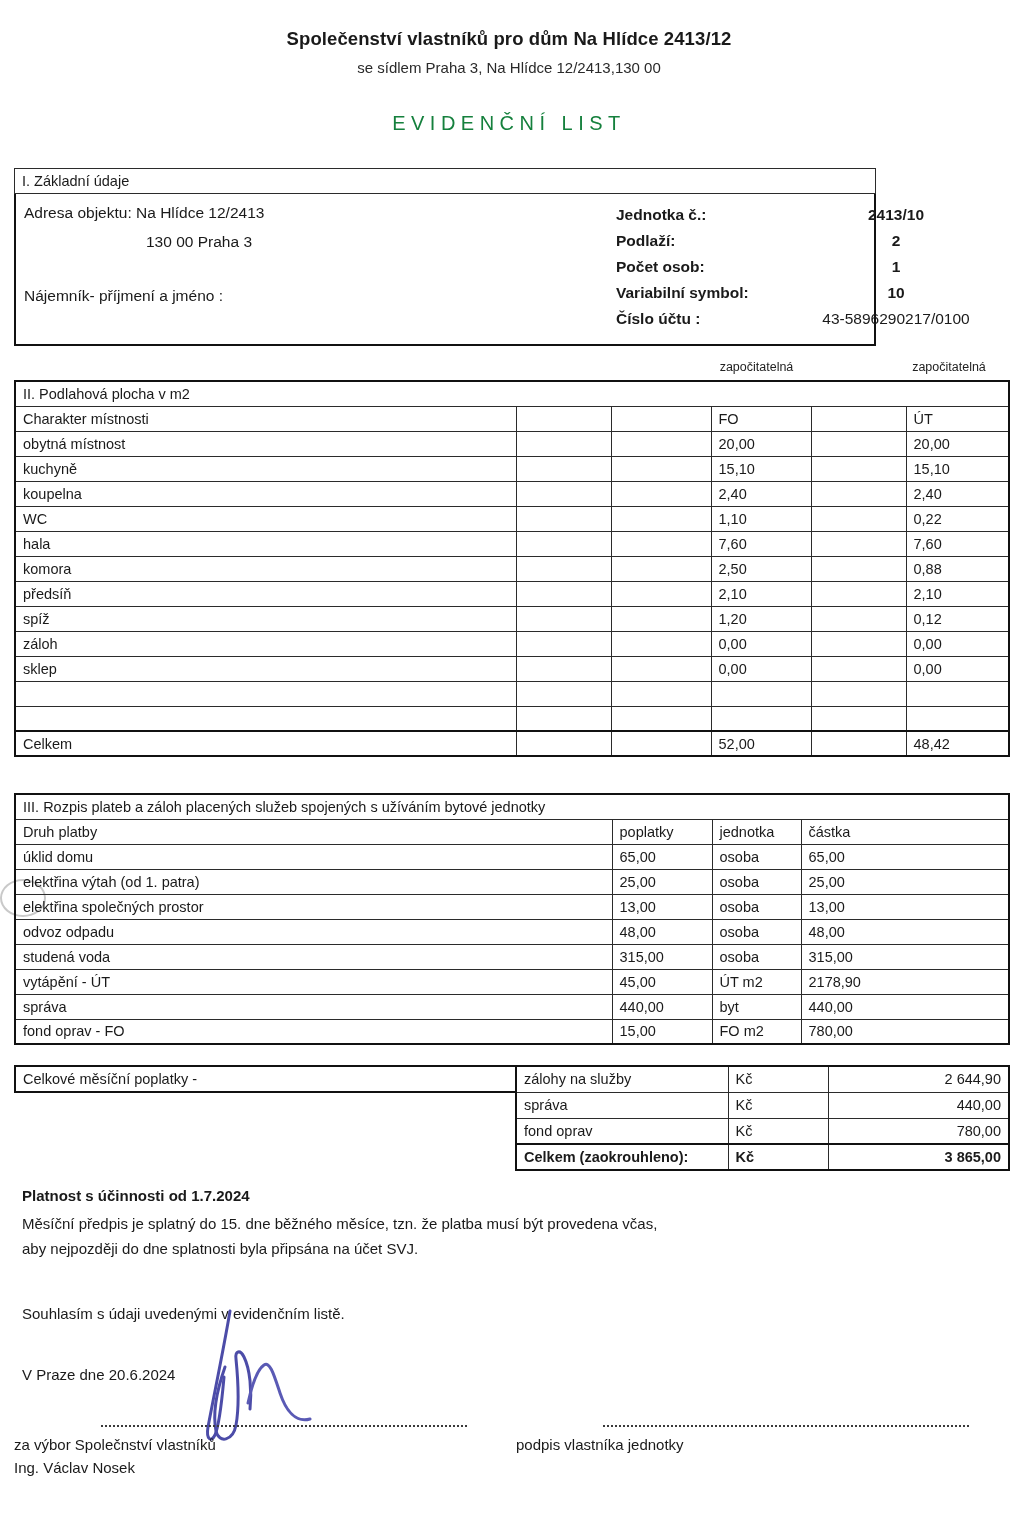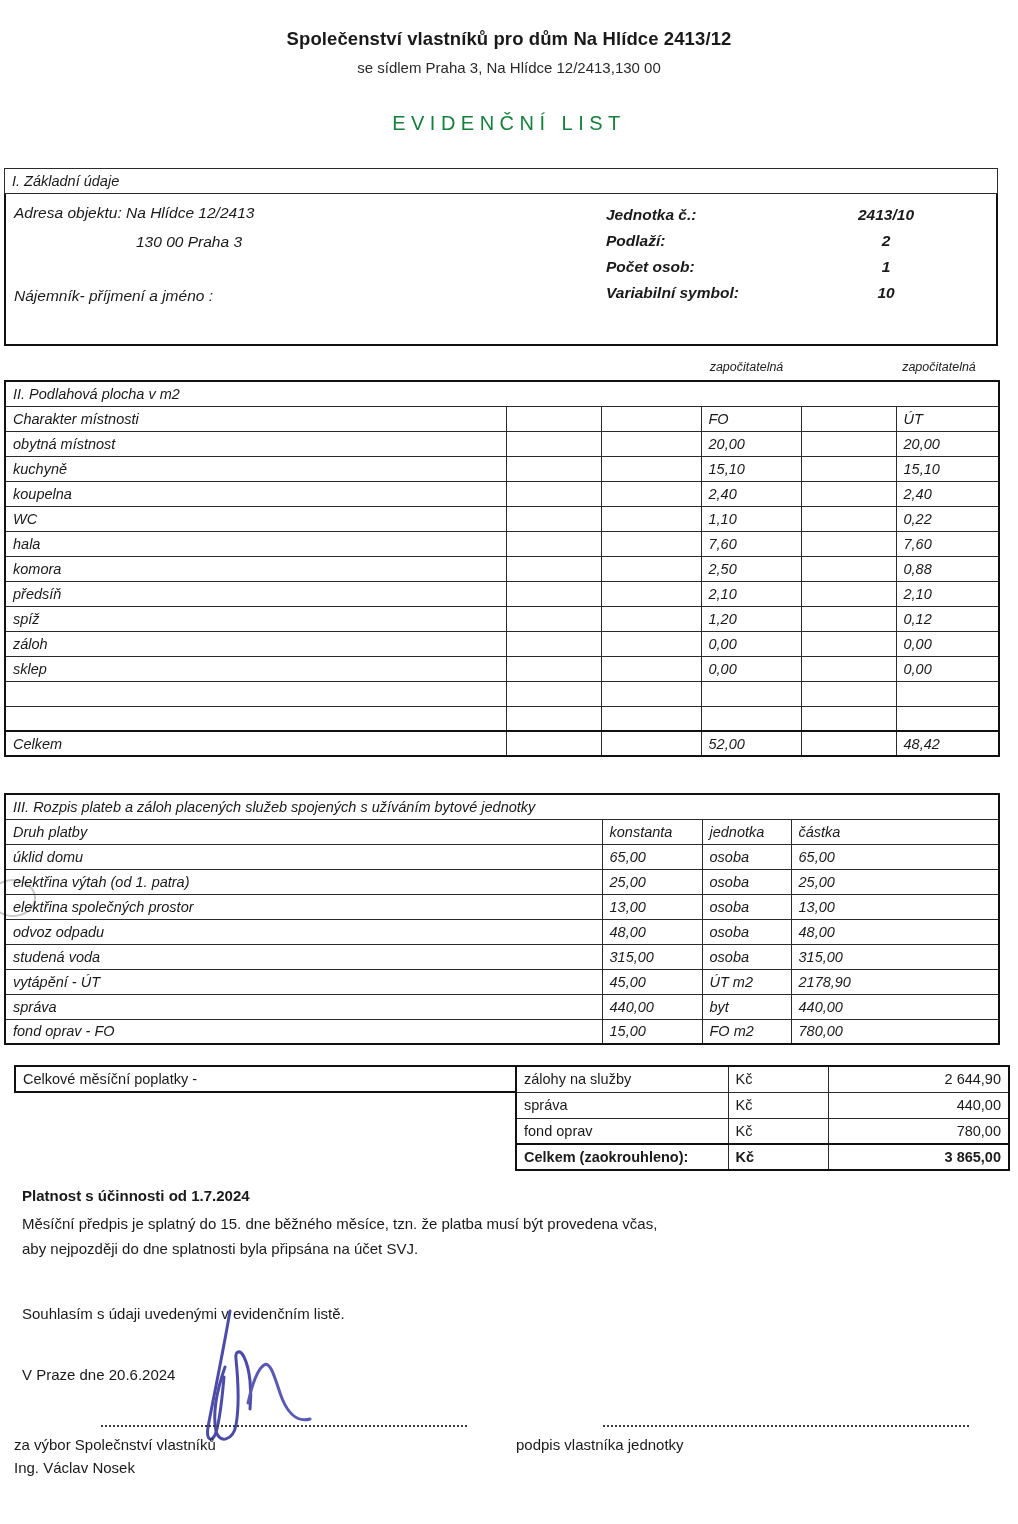--- a/index.html
+++ b/index.html
@@ -29,21 +29,21 @@
     color: #2a2a2a;
   }
   .doc-type {
     font-size: 20px;
     letter-spacing: 5.5px;
     margin-top: 36px;
     color: #15803d;
   }
 
   
-  .sheet { position: absolute; left: 4px; width: 994px; font-style: italic; }
+  .sheet { position: absolute; left: 14px; width: 862px; }
 
   table.grid {
     width: 100%;
     border-collapse: collapse;
     table-layout: fixed;
   }
   table.grid td, table.grid th {
     border: 1px solid #2b2b2b;
     padding: 2px 7px;
     font-size: 14.5px;
@@ -241,20 +241,24 @@
         <div class="fact-label">Podlaží:</div>
         <div class="fact-value">2</div>
       </div>
       <div class="fact-row">
         <div class="fact-label">Počet osob:</div>
         <div class="fact-value">1</div>
       </div>
       <div class="fact-row">
         <div class="fact-label">Variabilní symbol:</div>
         <div class="fact-value">10</div>
+      </div>
+      <div class="fact-row">
+        <div class="fact-label">Číslo účtu :</div>
+        <div class="fact-value acct">43-5896290217/0100</div>
       </div>
     </div>
   </div>
 </div>
 
 <div class="sheet" id="section-two">
   <div class="above-head">
     <span class="zap-fo">započitatelná</span>
     <span class="zap-ut">započitatelná</span>
   </div>
@@ -399,21 +403,21 @@
       <col style="width:100px">
       <col style="width:89px">
       <col style="width:208px">
     </colgroup>
     <tbody>
         <tr class="sec-title">
       <td colspan="4">III. Rozpis plateb a záloh placených služeb spojených s užíváním bytové jednotky</td>
     </tr>
     <tr>
       <td class="small">Druh platby</td>
-      <td class="small">konstanta</td>
+      <td class="small">poplatky</td>
       <td class="ctr small">jednotka</td>
       <td class="num small">částka</td>
     </tr>
     </tbody>
       <tbody id="payments-body">
         <tr>
           <td>úklid domu</td>
           <td class="num">65,00</td>
           <td class="ctr">osoba</td>
           <td class="num">65,00</td>

